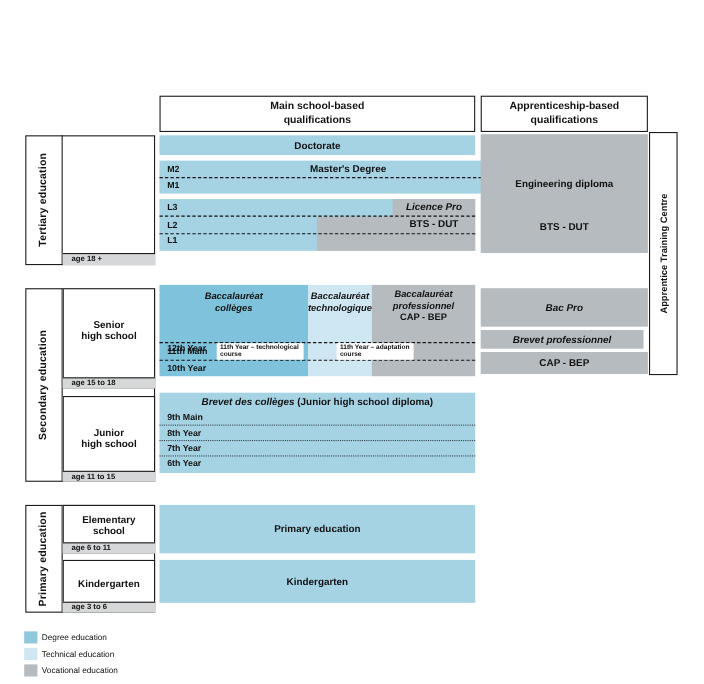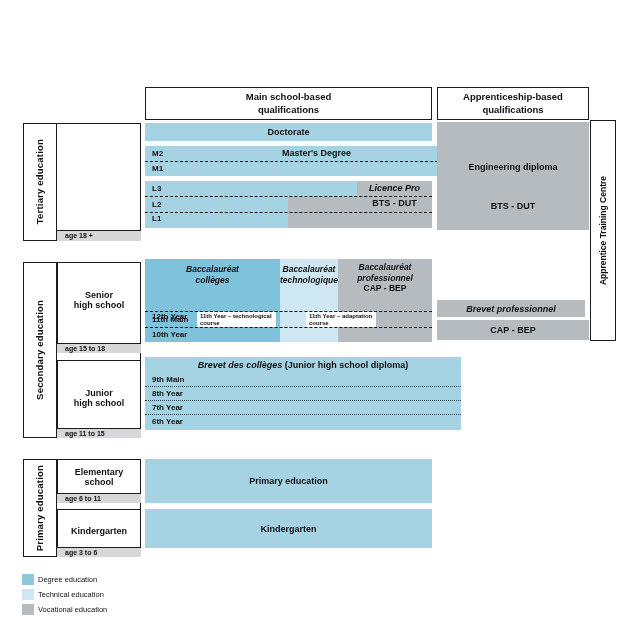--- a/index.html
+++ b/index.html
@@ -130,24 +130,25 @@
     <span class="lbl" style="top:56px">11th Main</span>
     <span class="lbl" style="top:71px">10th Year</span>
 
     <div class="dash" style="top:52px"></div>
     <div class="dash" style="top:68px"></div>
 
     <div class="course" style="left:52px;top:53px;width:79px;height:15px">11th Year – technological course</div>
     <div class="course" style="left:161px;top:53px;width:70px;height:15px">11th Year – adaptation course</div>
   </div>
 
+  <div class="bar c b9 it" style="left:437px;top:262px;width:152px;height:35px;background:var(--vocational)">Bac Pro</div>
   <div class="bar c b9 it" style="left:437px;top:300px;width:148px;height:17px;background:var(--vocational)">Brevet professionnel</div>
   <div class="bar c b9" style="left:437px;top:320px;width:152px;height:20px;background:var(--vocational)">CAP - BEP</div>
 
-  <div class="bar" style="left:145px;top:357px;width:316px;height:73px;background:var(--general)">
+  <div class="bar" style="left:145px;top:357px;width:287px;height:73px;background:var(--general)">
     <div class="ctext b9" style="top:3px">
       <span class="it">Brevet des collèges</span><span> (Junior high school diploma)</span>
     </div>
     <span class="lbl" style="top:18px">9th Main</span>
     <span class="lbl" style="top:32px">8th Year</span>
     <span class="lbl" style="top:46px">7th Year</span>
     <span class="lbl" style="top:60px">6th Year</span>
     <div class="dot" style="top:29px"></div>
     <div class="dot" style="top:43px"></div>
     <div class="dot" style="top:57px"></div>

